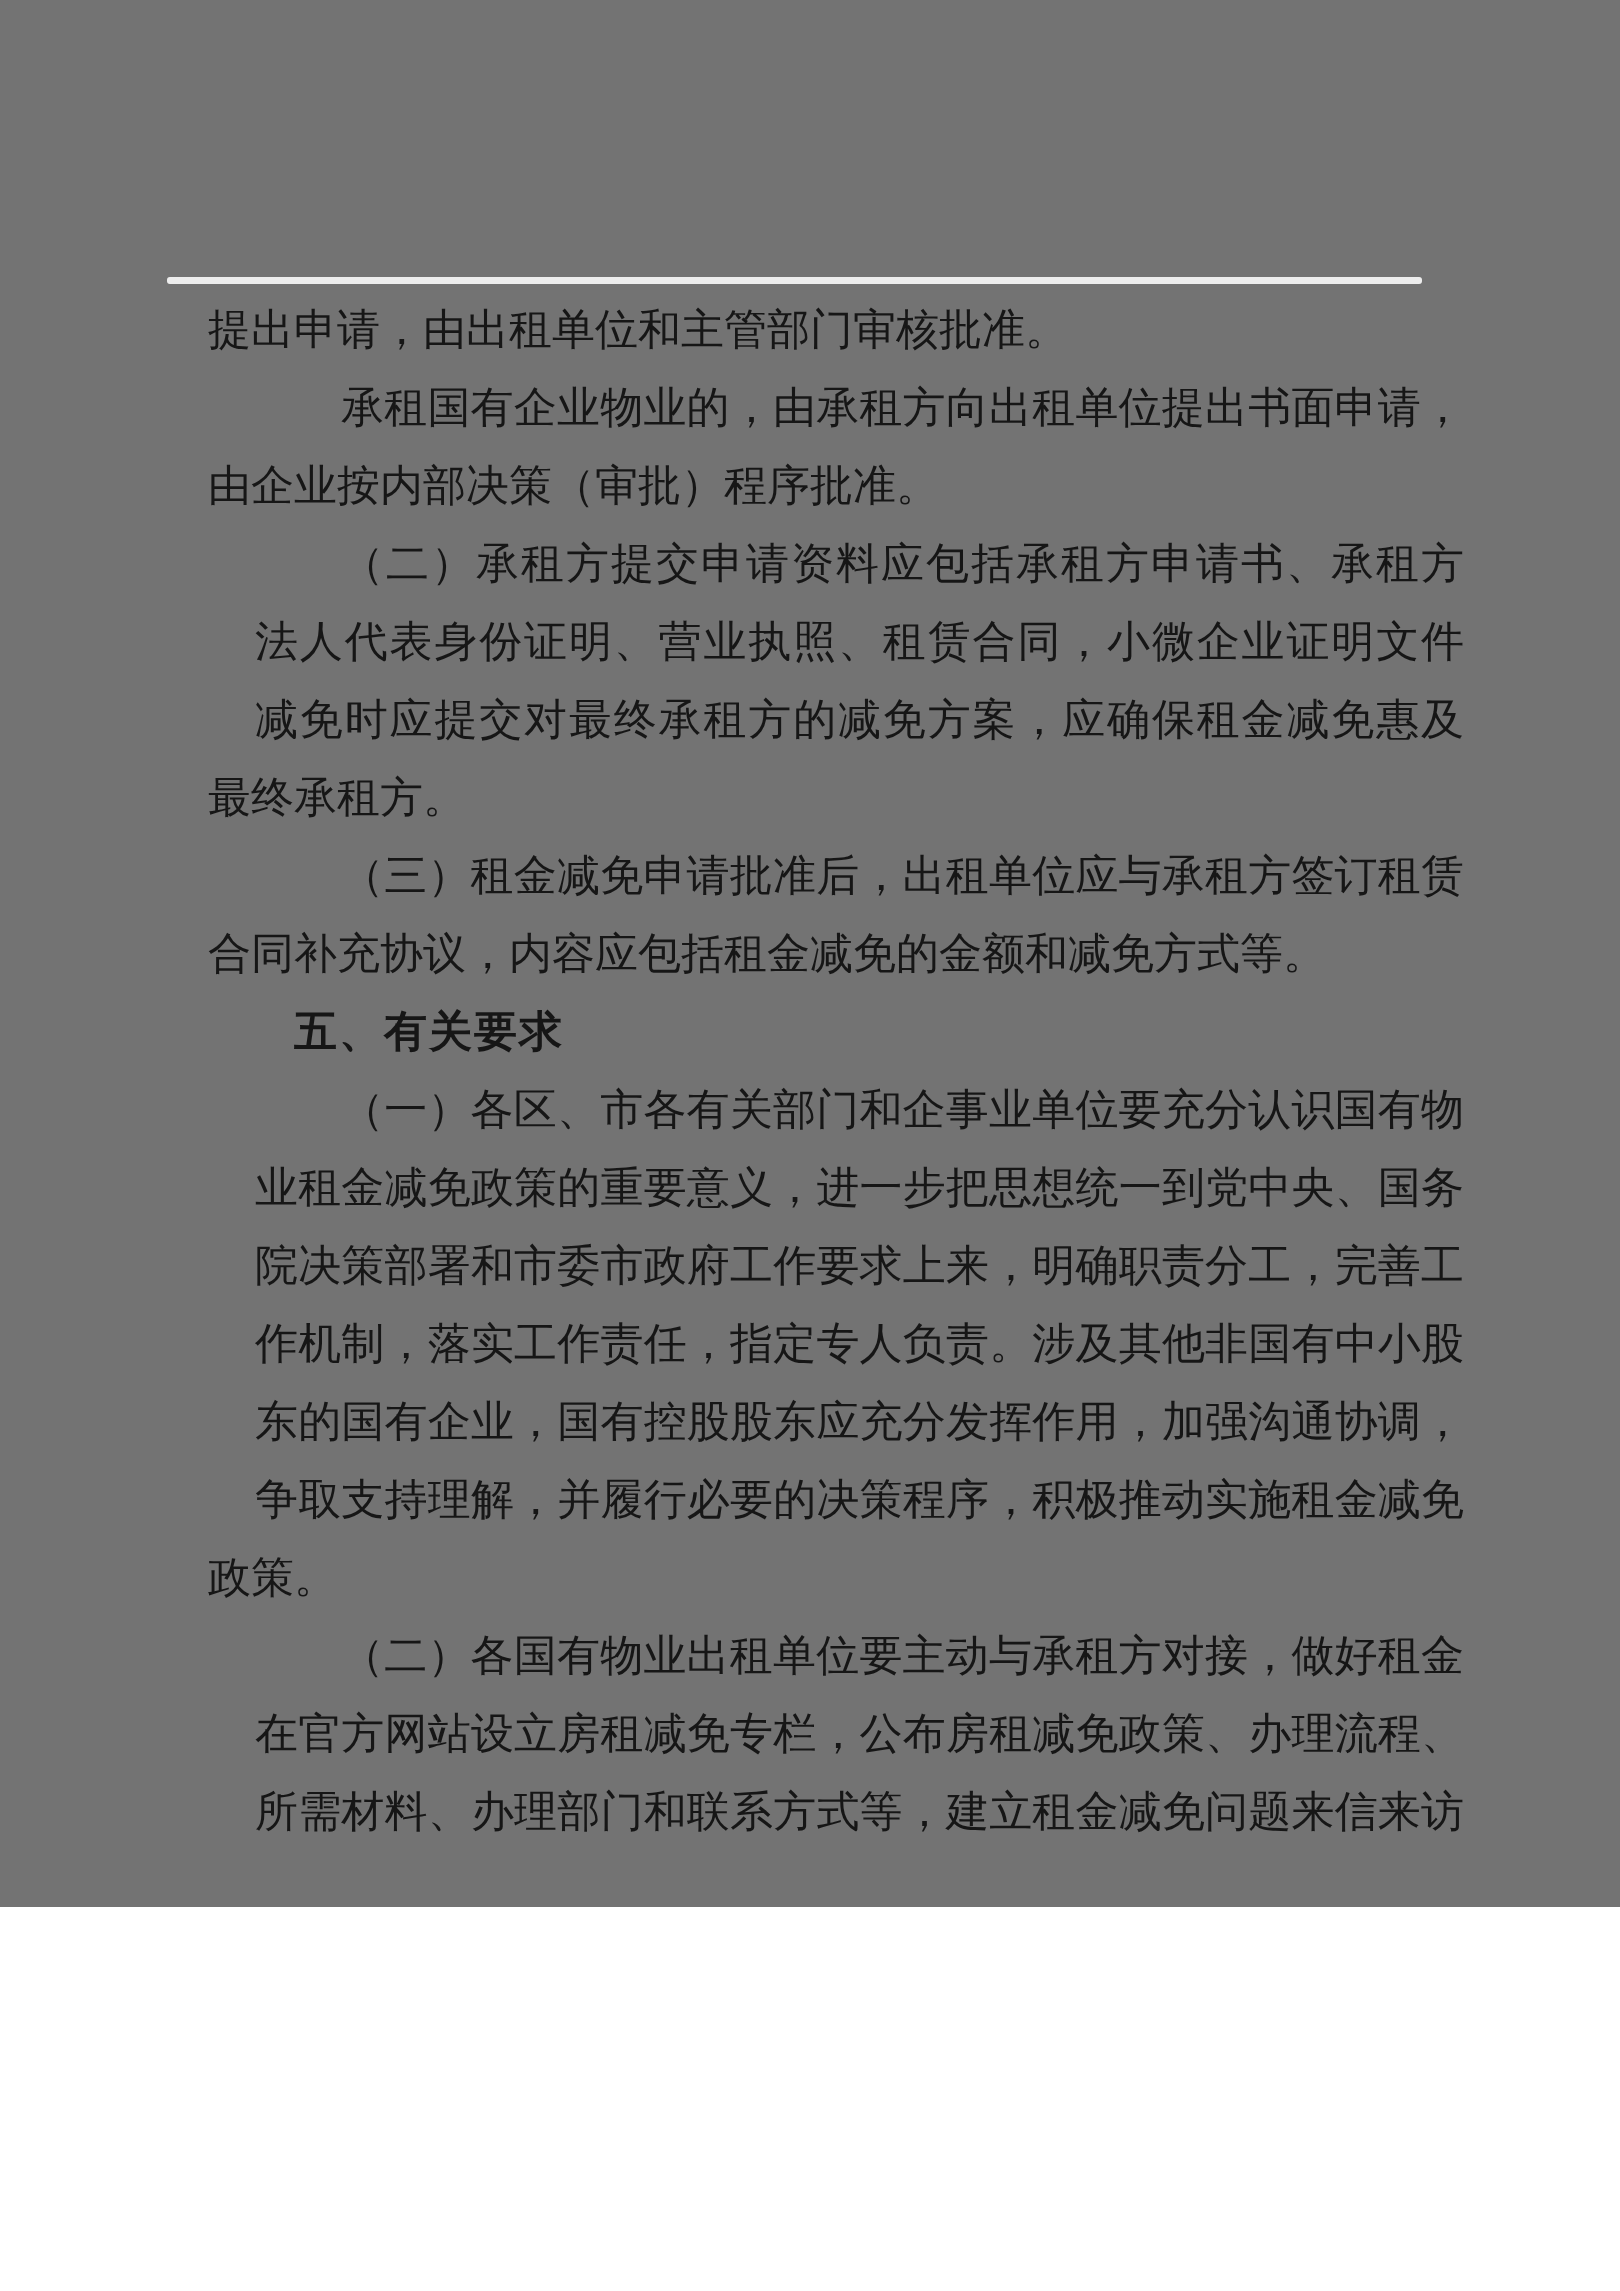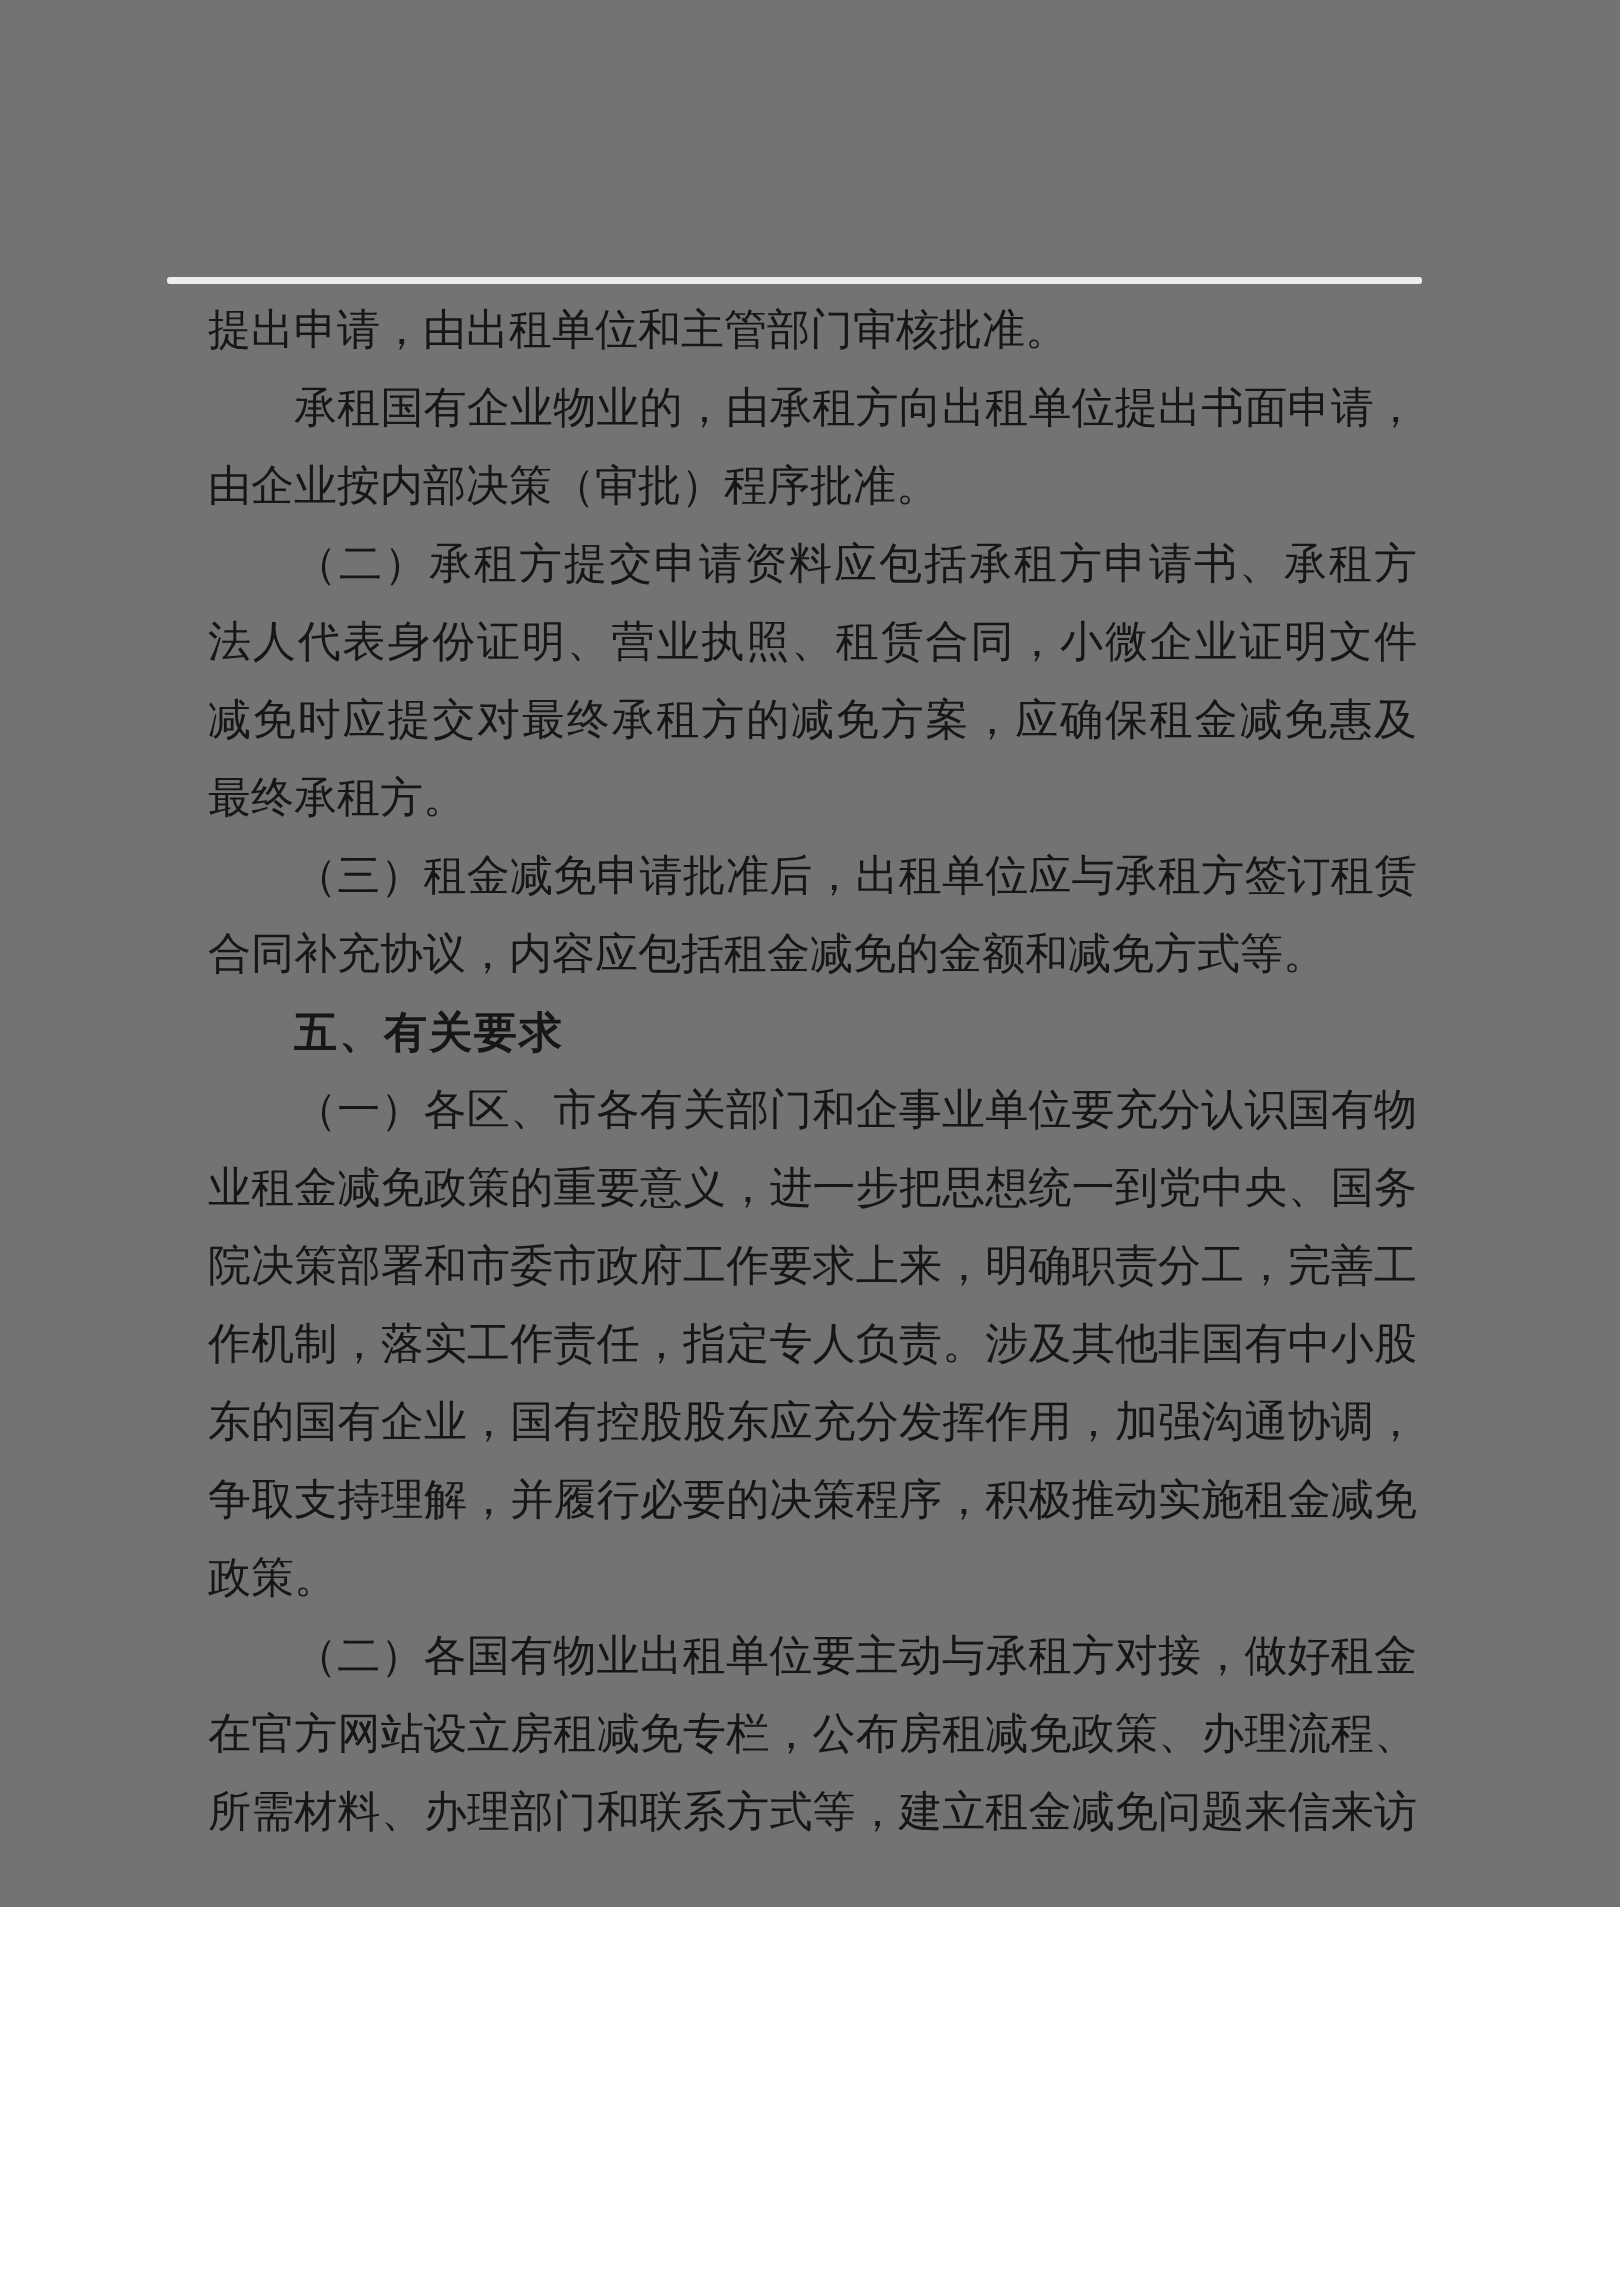--- a/index.html
+++ b/index.html
@@ -37,26 +37,27 @@
   .line {
     width: 100%;
     height: 78px;
     white-space: nowrap;
     text-align: left;
   }
   .line.fill {
     white-space: normal;
     text-align: justify;
     text-align-last: justify;
+    margin-left: 47px;
   }
   .line.indent {
     text-indent: 86px;
   }
   .line.heading {
-    font-family: Liberation Sans, sans-serif;
+    font-family: Liberation Serif, serif;
     font-weight: bold;
     letter-spacing: 2px;
   }
   .page-number {
     position: absolute;
     left: 251px;
     top: 2064px;
     font-size: 36px;
     line-height: 47px;
     font-family: "Liberation Serif", "DejaVu Serif", serif;

